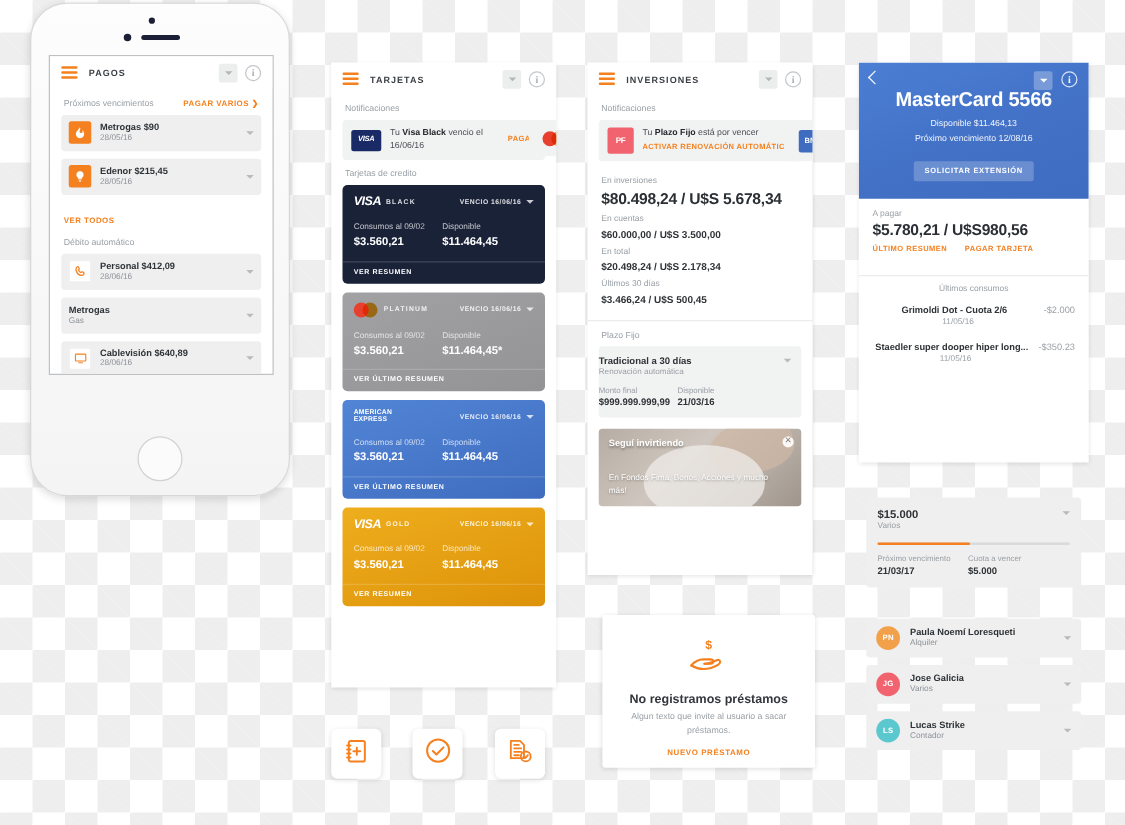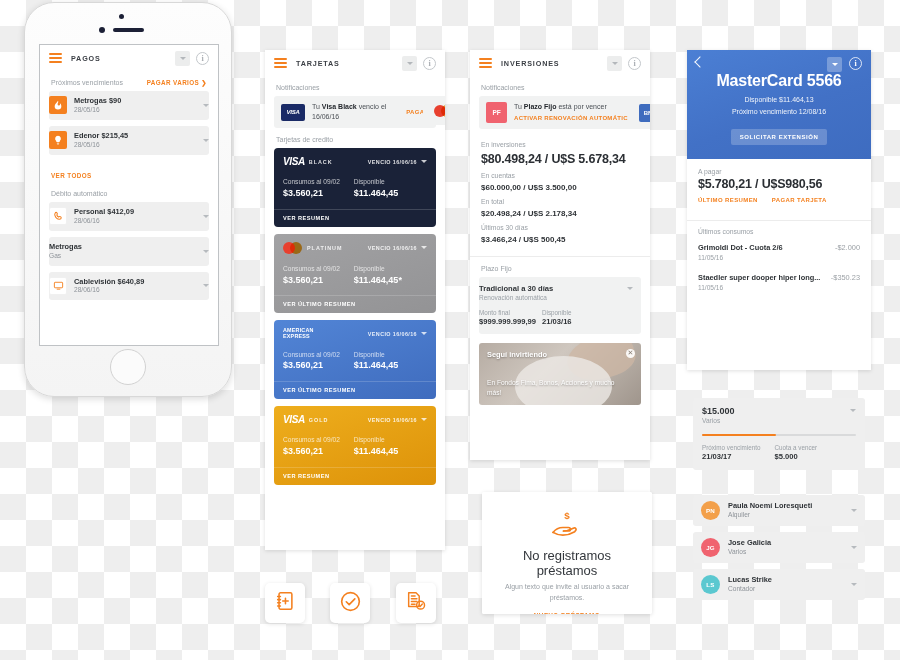--- a/index.html
+++ b/index.html
@@ -27,21 +27,21 @@
     box-shadow: 0 2px 7px rgba(0,0,0,.14);
   }
   .phone-cam { position:absolute; width:5px; height:5px; border-radius:50%; background:#1c2036; left:94px; top:11px; }
   .phone-sensor { position:absolute; width:6px; height:6px; border-radius:50%; background:#1c2036; left:74px; top:24px; }
   .phone-speaker { position:absolute; width:31px; height:4px; border-radius:2px; background:#1c2036; left:88px; top:25px; }
   .phone-home {
     position:absolute; left:50%; transform:translateX(-50%); bottom:11px;
     width:36px; height:36px; border-radius:50%; border:1.5px solid #d2d2d2; background:#fbfbfb;
   }
   .phone-screen {
-    position:absolute; left:14px; top:41px; width:180px; height:302px;
+    position:absolute; left:14px; top:41px; width:180px; height:256px;
     background:#ffffff; border:1px solid #bfc2c5; overflow:hidden;
   }
 
   
   .panel { position:absolute; background:#ffffff; overflow:hidden; }
   .panel-shadow { box-shadow: 0 1px 4px rgba(0,0,0,.13); }
 
   .appbar { display:flex; align-items:center; height:26px; padding:0 9px; background:#fff; }
   .hamburger { width:13px; display:flex; flex-direction:column; gap:2px; margin-right:9px; }
   .hamburger i { display:block; height:2px; background:#f4801f; border-radius:1px; }
@@ -56,21 +56,21 @@
     font-size:8px; font-weight:700; display:flex;align-items:center;justify-content:center;
     margin-left:6px; font-family:"Liberation Serif",serif;
   }
 
   .sec-label { font-size:7px; color:#9aa0a6; padding:8px 11px 5px; }
   .sec-label-row { display:flex; align-items:center; justify-content:space-between; padding:8px 11px 5px; }
   .link-orange { font-size:6.3px; font-weight:700; color:#f4801f; letter-spacing:.4px; }
 
   .row-card {
     margin:0 9px 6px; background:#efefef; border-radius:3px;
-    display:flex; align-items:center; padding:5px 0; position:relative; min-height:26px;
+    display:flex; align-items:center; padding:5px 6px; position:relative; min-height:26px;
   }
   .row-ic { width:18px;height:18px;border-radius:2px;background:#f4801f;display:flex;align-items:center;justify-content:center;margin-right:7px;flex:none; }
   .row-ic.white { background:#fff; border:1px solid #f0f0f0; }
   .row-txt { flex:1; min-width:0; }
   .row-t1 { font-size:7.4px; font-weight:700; color:#2f3337; line-height:1.35; white-space:nowrap; overflow:hidden; }
   .row-t2 { font-size:6.6px; color:#8e9399; line-height:1.35; }
   .row-caret { width:0;height:0;border-left:3px solid transparent;border-right:3px solid transparent;border-top:3.5px solid #b6babe; margin-left:4px; }
 
   
   .notif {
@@ -121,42 +121,42 @@
   .promo::after{ content:""; position:absolute; left:22%; bottom:-18%; width:60%; height:96%;
            border-radius:50%; background:rgba(236,232,228,.82); }
   .promo::before{ content:""; position:absolute; right:4%; top:-10%; width:42%; height:70%;
            border-radius:50% 50% 40% 60%; background:rgba(205,183,164,.75); transform:rotate(-18deg); }
   .promo-ttl { position:absolute; left:8px; top:7px; font-size:7.4px; font-weight:700; color:#fff; z-index:3; text-shadow:0 1px 2px rgba(0,0,0,.35); }
   .promo-sub { position:absolute; left:8px; bottom:7px; right:22px; font-size:6.6px; color:#fff; line-height:1.5; z-index:3; text-shadow:0 1px 2px rgba(0,0,0,.35); }
   .promo-x { position:absolute; right:6px; top:6px; width:9px;height:9px;border-radius:50%;
              background:rgba(255,255,255,.9); color:#8a8178; font-size:7px; line-height:8px; text-align:center; z-index:4; }
 
   .loan-empty { margin:0; background:#fff; padding:18px 16px 16px; text-align:center; }
-  .le-t1 { font-size:13px; font-weight:400; color:#33373c; margin-top:10px; }
+  .le-t1 { font-size:10px; font-weight:700; color:#33373c; margin-top:16px; }
   .le-t2 { font-size:7px; color:#9aa0a6; line-height:1.6; margin-top:3px; }
   .le-cta { font-size:6.3px; font-weight:700; color:#f4801f; letter-spacing:.5px; margin-top:9px; }
 
   
   .mc-hero { background:linear-gradient(160deg,#4b7fd4 0%, #4271c6 55%, #3e6cc0 100%); padding:8px 10px 14px; position:relative; }
   .mc-back { position:absolute; left:9px; top:8px; width:8px; height:8px; border-left:1.6px solid #fff; border-bottom:1.6px solid #fff; transform:rotate(45deg); opacity:.95;}
   .mc-btn-sq { position:absolute; right:29px; top:7px; width:15px;height:15px;background:rgba(255,255,255,.28);border-radius:2px;display:flex;align-items:center;justify-content:center;}
   .mc-btn-sq .caret { border-top-color:#fff; }
   .mc-info { position:absolute; right:9px; top:7px; width:13px;height:13px;border-radius:50%;border:1px solid rgba(255,255,255,.8);color:#fff;font-size:8px;font-weight:700;display:flex;align-items:center;justify-content:center;font-family:"Liberation Serif",serif;}
   .mc-title { text-align:center; color:#fff; font-size:16px; font-weight:700; margin-top:14px; letter-spacing:-.2px; }
   .mc-sub { text-align:center; color:rgba(255,255,255,.92); font-size:7px; margin-top:4px; line-height:1.6; }
   .mc-cta { display:block; margin:12px auto 0; background:rgba(255,255,255,.22); border-radius:2px; color:#fff;
             font-size:6px; font-weight:700; letter-spacing:.55px; padding:5px 9px; width:max-content; }
 
   .mc-pay { padding:9px 11px 9px; }
   .mc-pay-l { font-size:6.8px; color:#9aa0a6; }
   .mc-pay-v { font-size:12.5px; font-weight:700; color:#2b2f34; margin-top:2px; letter-spacing:-.2px;}
   .mc-links { display:flex; gap:14px; margin-top:6px; }
   .mc-links span { font-size:6px; font-weight:700; color:#f4801f; letter-spacing:.4px; }
 
-  .tx { padding:7px 11px 7px; }
+  .tx { padding:7px 11px 7px;text-align:center; }
   .tx-row { display:flex; align-items:flex-start; padding:6px 0; }
   .tx-n { flex:1; font-size:7.4px; font-weight:700; color:#2f3337; white-space:nowrap; overflow:hidden; text-overflow:ellipsis; padding-right:6px;}
   .tx-d { font-size:6.6px; color:#9aa0a6; margin-top:2px; }
   .tx-a { font-size:7.4px; color:#9ca1a6; white-space:nowrap; }
 
   
   .loan-card { background:#efefef; border-radius:3px; padding:8px 9px 9px; position:relative; }
   .loan-amt { font-size:9px; font-weight:700; color:#2f3337; }
   .loan-sub { font-size:6.6px; color:#9aa0a6; margin-top:1px; }
   .loan-bar { height:2px; background:#d9dadb; border-radius:1px; margin:10px 0 8px; position:relative; }

